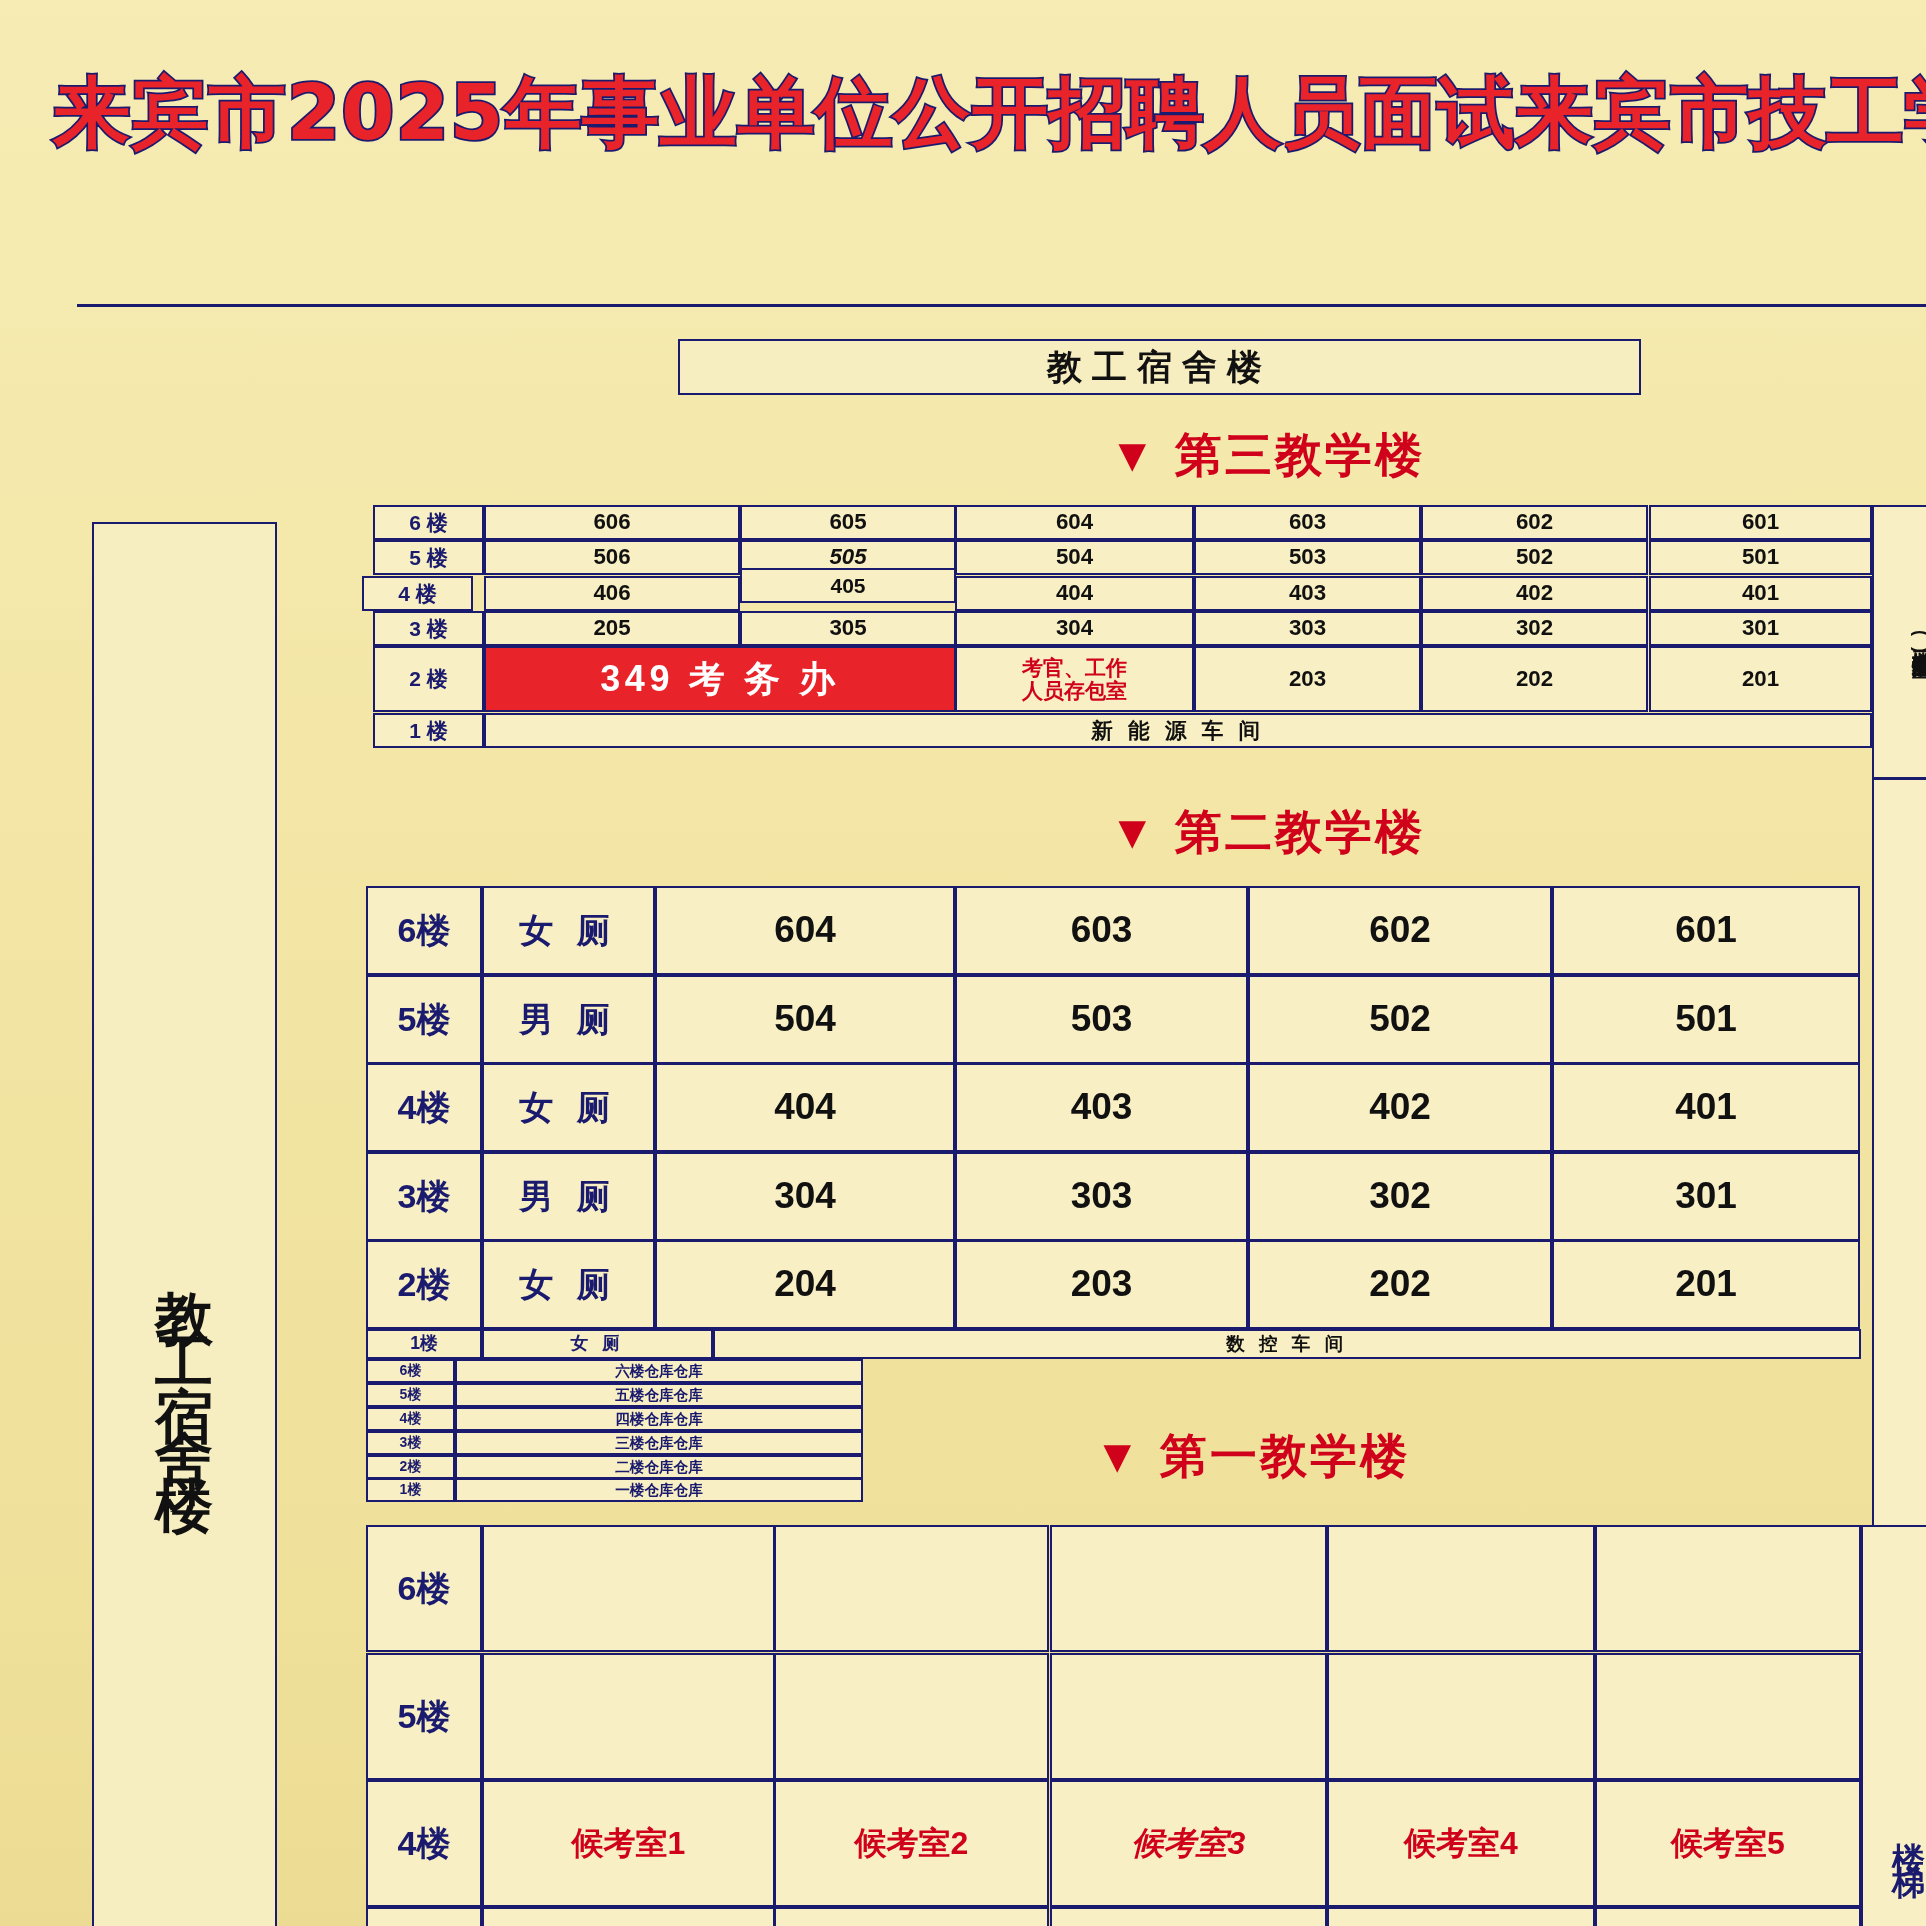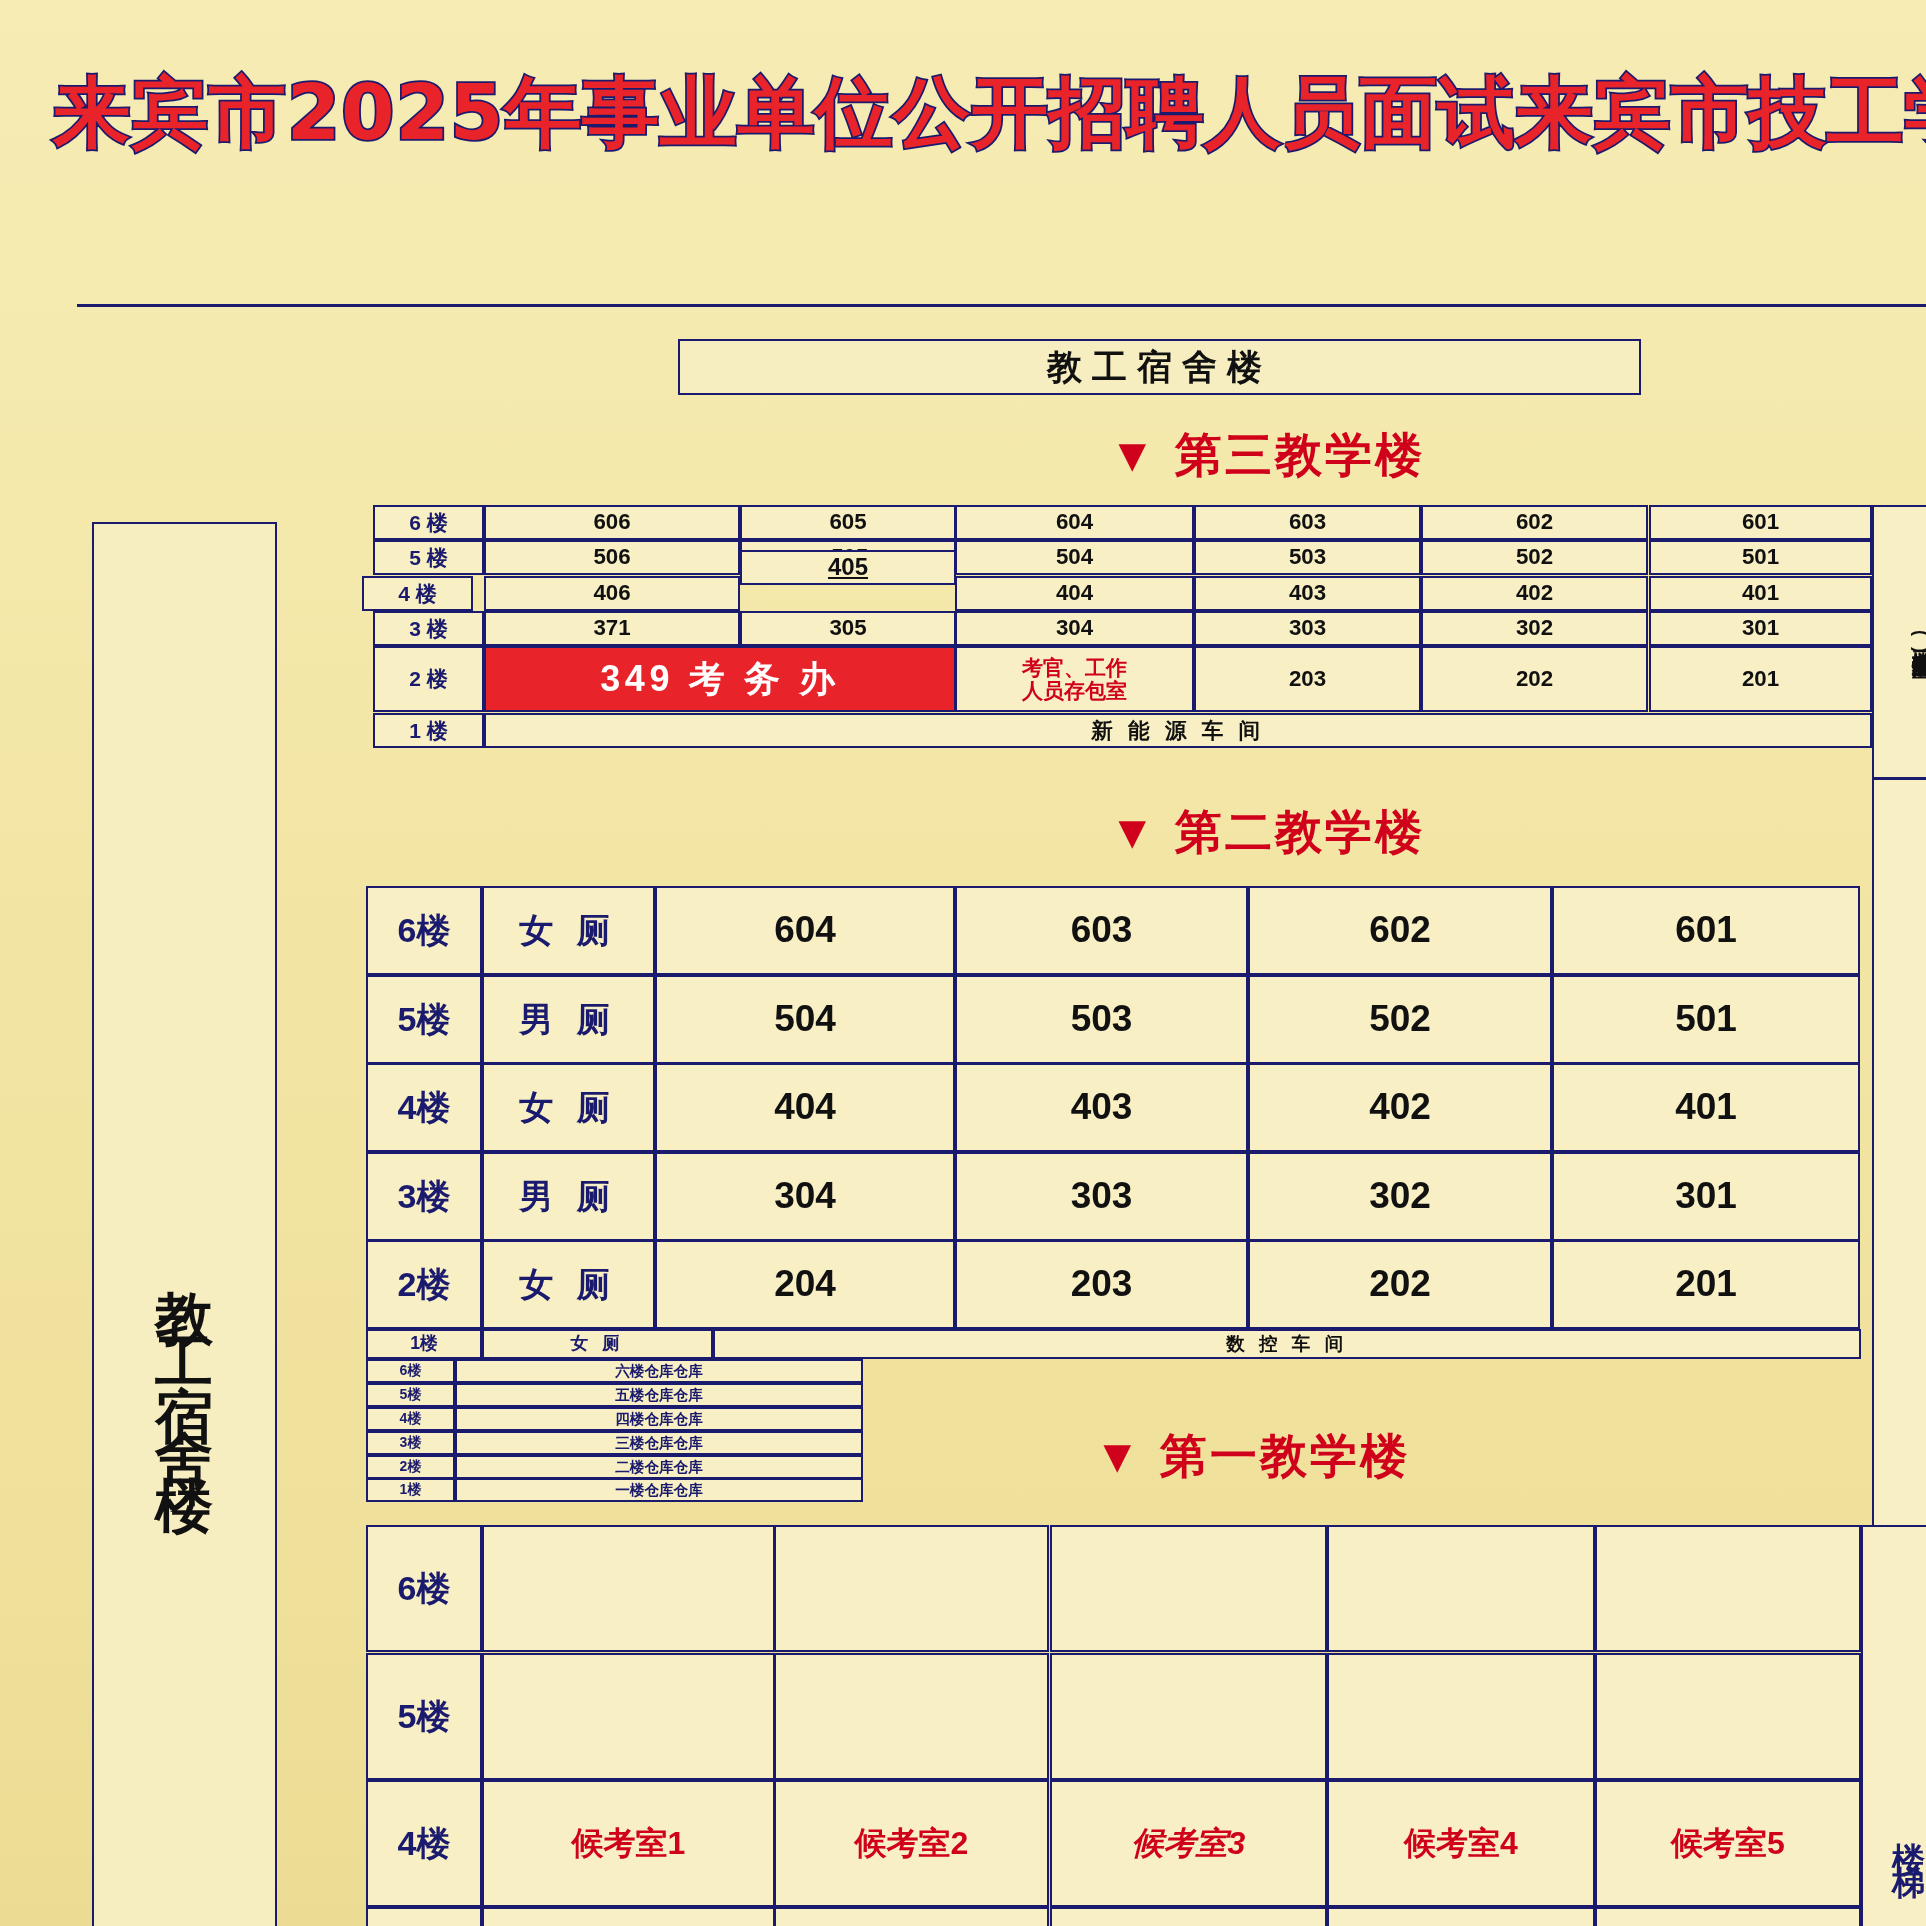--- a/index.html
+++ b/index.html
@@ -174,28 +174,28 @@
   <div class="cell blue" style="left:373px; top:540px; width:111px; height:35px; font-size:21px;">5 楼</div>
   <div class="cell" style="left:484px; top:540px; width:256px; height:35px; font-size:22.3px;">506</div>
   <div class="cell" style="left:740px; top:540px; width:216px; height:35px; font-size:22.3px;font-style:italic;">505</div>
   <div class="cell" style="left:955px; top:540px; width:239px; height:35px; font-size:22.3px;">504</div>
   <div class="cell" style="left:1194px; top:540px; width:227px; height:35px; font-size:22.3px;">503</div>
   <div class="cell" style="left:1421px; top:540px; width:227px; height:35px; font-size:22.3px;">502</div>
   <div class="cell" style="left:1649px; top:540px; width:223px; height:35px; font-size:22.3px;">501</div>
 
   <div class="cell blue" style="left:362px; top:576px; width:111px; height:35px; font-size:21px;">4 楼</div>
   <div class="cell" style="left:484px; top:576px; width:256px; height:35px; font-size:22.3px;">406</div>
-  <div class="cell" style="left:740px; top:550px; width:216px; height:35px; font-size:24px;text-decoration:underline;">405</div>
+  <div class="cell" style="left:740px; top:568px; width:216px; height:35px; font-size:21px;">405</div>
   <div class="cell" style="left:955px; top:576px; width:239px; height:35px; font-size:22.3px;">404</div>
   <div class="cell" style="left:1194px; top:576px; width:227px; height:35px; font-size:22.3px;">403</div>
   <div class="cell" style="left:1421px; top:576px; width:227px; height:35px; font-size:22.3px;">402</div>
   <div class="cell" style="left:1649px; top:576px; width:223px; height:35px; font-size:22.3px;">401</div>
 
   <div class="cell blue" style="left:373px; top:611px; width:111px; height:35px; font-size:21px;">3 楼</div>
-  <div class="cell" style="left:484px; top:611px; width:256px; height:35px; font-size:22.3px;">371</div>
+  <div class="cell" style="left:484px; top:611px; width:256px; height:35px; font-size:22.3px;">205</div>
   <div class="cell" style="left:740px; top:611px; width:216px; height:35px; font-size:22.3px;">305</div>
   <div class="cell" style="left:955px; top:611px; width:239px; height:35px; font-size:22.3px;">304</div>
   <div class="cell" style="left:1194px; top:611px; width:227px; height:35px; font-size:22.3px;">303</div>
   <div class="cell" style="left:1421px; top:611px; width:227px; height:35px; font-size:22.3px;">302</div>
   <div class="cell" style="left:1649px; top:611px; width:223px; height:35px; font-size:22.3px;">301</div>
 
   <div class="cell blue" style="left:373px; top:646px; width:111px; height:66px; font-size:21px;">2 楼</div>
   <div class="cell red-fill" style="left:484px; top:646px; width:472px; height:66px; font-size:36px; letter-spacing:4.6px;">349  考 务 办</div>
   <div class="cell red-text" style="left:955px; top:646px; width:239px; height:66px; font-size:21px; white-space:pre-line;">考官、工作
 人员存包室</div>

